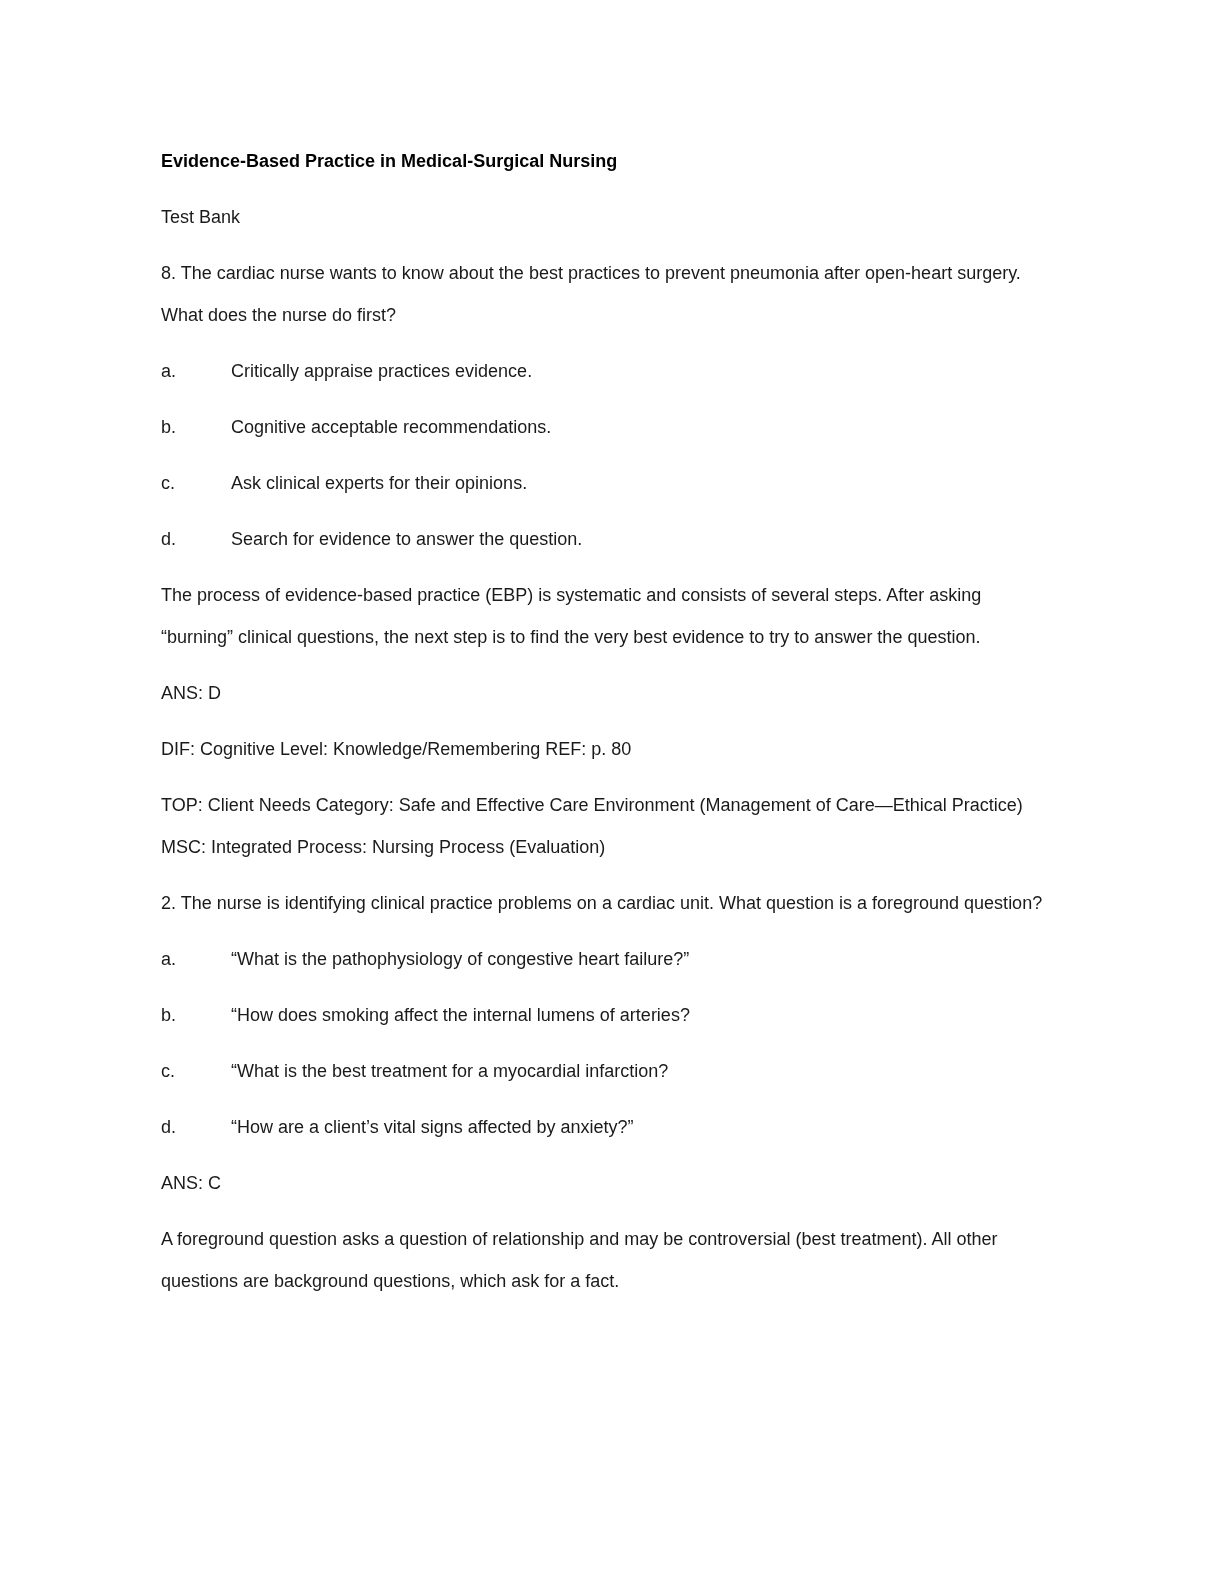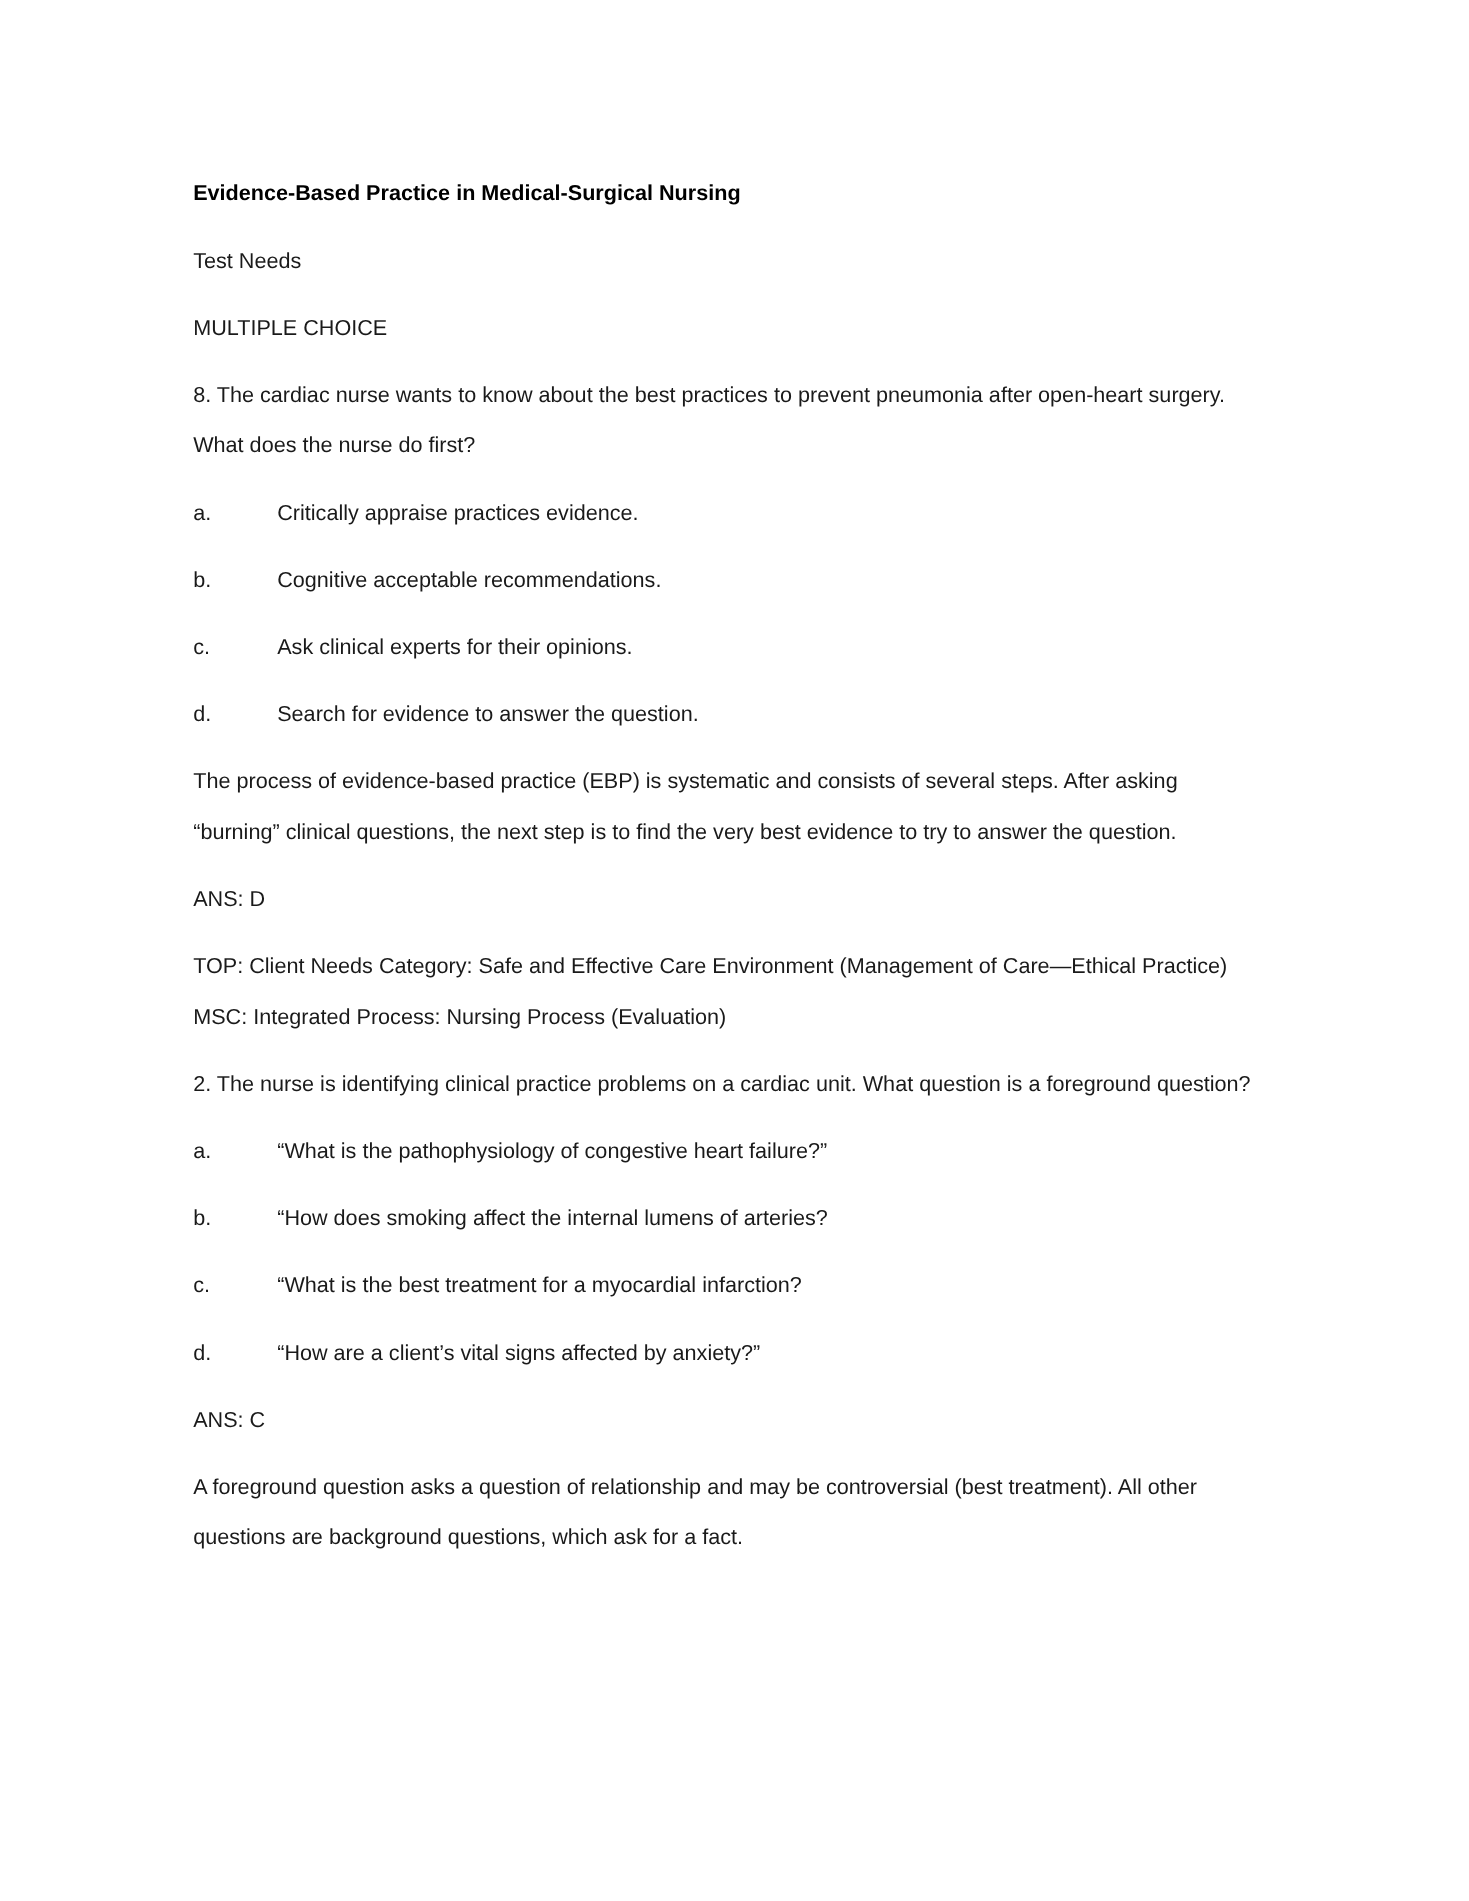--- a/index.html
+++ b/index.html
@@ -41,23 +41,22 @@
     flex: 1 1 auto;
   }
 </style>
 </head>
 <body>
 
 <div class="page">
 
   <p class="doc-title">Evidence-Based Practice in Medical-Surgical Nursing</p>
 
-  <p>Test Needs</p>
+  <p>Test Bank</p>
 
-  <p>MULTIPLE CHOICE</p>
 
   <p>8. The cardiac nurse wants to know about the best practices to prevent pneumonia after open-heart surgery. What does the nurse do first?</p>
 
   <div class="opt-row">
     <span class="opt-label">a.</span>
     <span class="opt-text">Critically appraise practices evidence.</span>
   </div>
   <div class="opt-row">
     <span class="opt-label">b.</span>
     <span class="opt-text">Cognitive acceptable recommendations.</span>
@@ -68,20 +67,21 @@
   </div>
   <div class="opt-row">
     <span class="opt-label">d.</span>
     <span class="opt-text">Search for evidence to answer the question.</span>
   </div>
 
   <p>The process of evidence-based practice (EBP) is systematic and consists of several steps. After asking “burning” clinical questions, the next step is to find the very best evidence to try to answer the question.</p>
 
   <p>ANS: D</p>
 
+  <p>DIF: Cognitive Level: Knowledge/Remembering REF: p. 80</p>
 
   <p>TOP: Client Needs Category: Safe and Effective Care Environment (Management of Care—Ethical Practice) MSC: Integrated Process: Nursing Process (Evaluation)</p>
 
   <p>2. The nurse is identifying clinical practice problems on a cardiac unit. What question is a foreground question?</p>
 
   <div class="opt-row">
     <span class="opt-label">a.</span>
     <span class="opt-text">“What is the pathophysiology of congestive heart failure?”</span>
   </div>
   <div class="opt-row">

